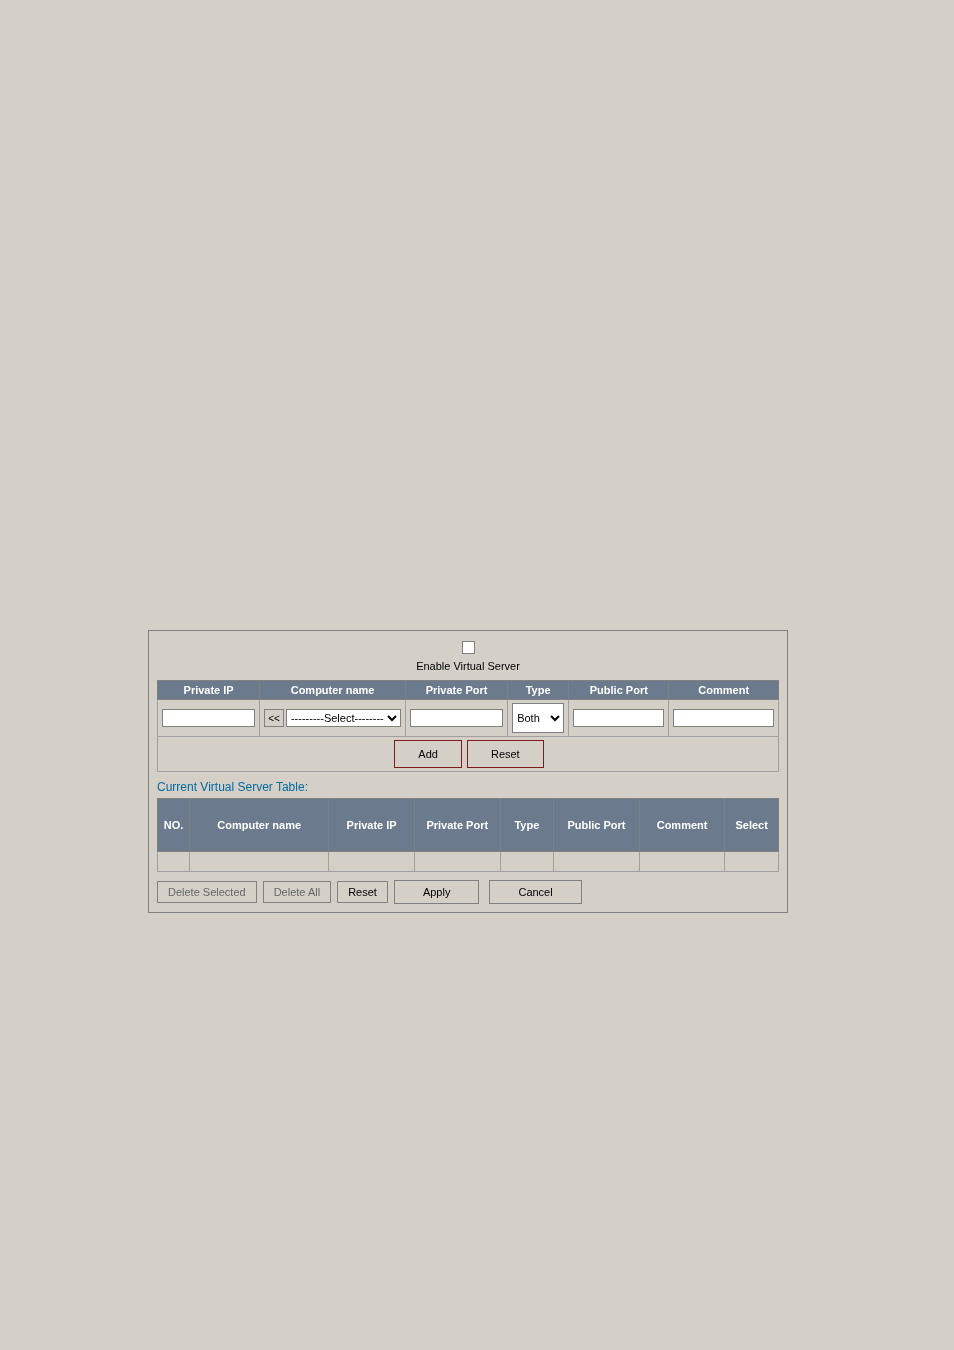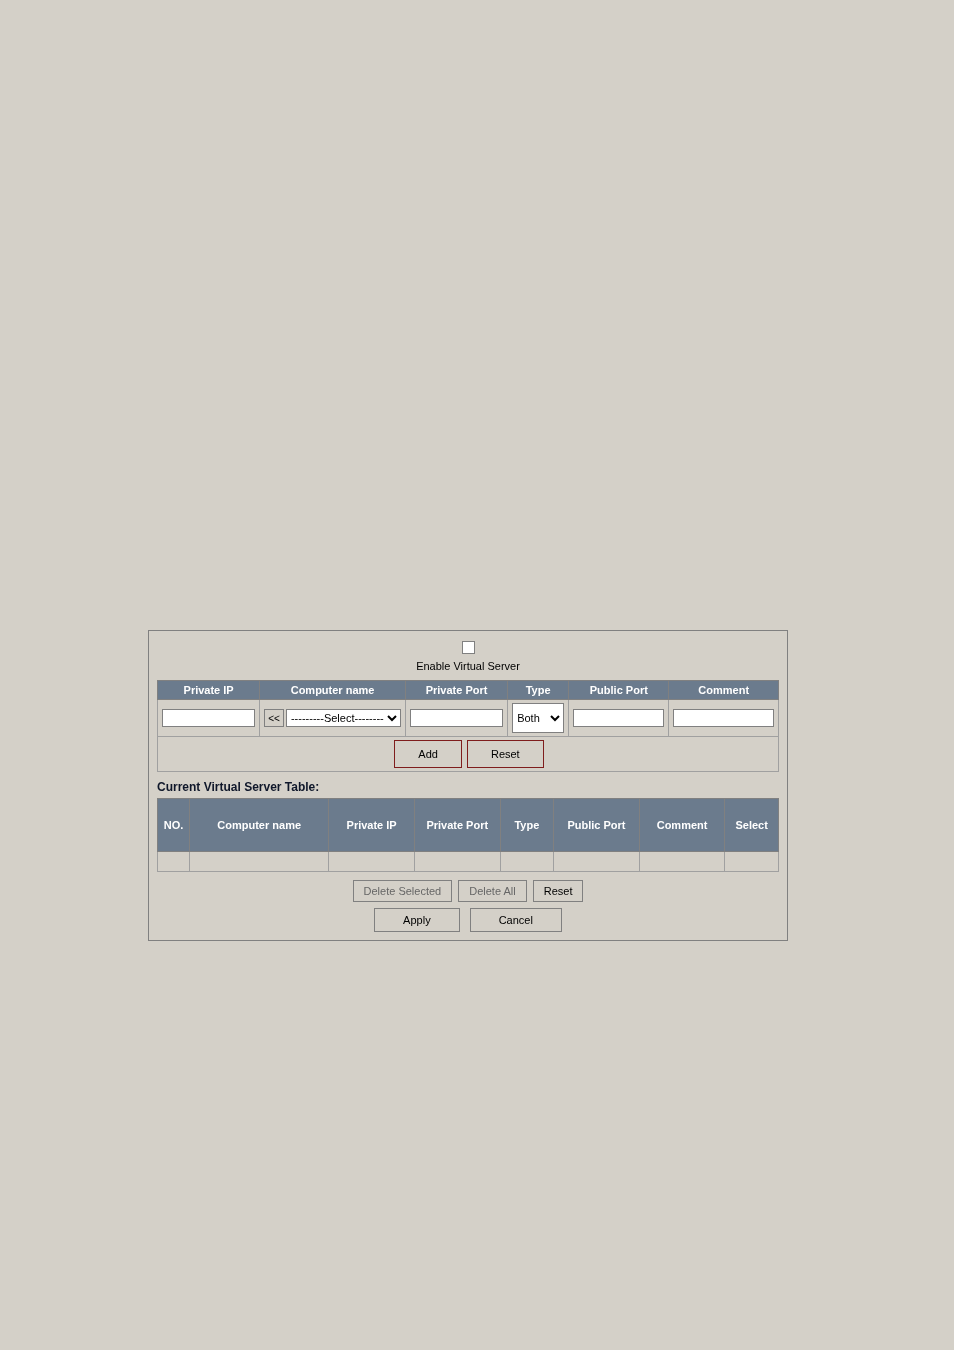--- a/index.html
+++ b/index.html
@@ -128,22 +128,22 @@
       font-size: 11px;
       background: #d4d0c8;
       border: 1px solid #7f1d1d;
       cursor: pointer;
       margin-left: 2px;
     }
 
     
     .section-label {
       font-size: 12px;
-      font-weight: bold;
-      color: #0f172a;
+      font-weight: normal;
+      color: #0369a1;
       margin: 8px 0 4px 0;
     }
 
     .server-table {
       width: 100%;
       border-collapse: collapse;
     }
 
     .server-table th {
       background: #6b7b8d;
@@ -160,21 +160,21 @@
       padding: 3px 4px;
       border: 1px solid #a0a0a0;
       text-align: center;
       font-size: 11px;
       height: 20px;
     }
 
     .bottom-actions {
       margin-top: 8px;
       display: flex;
-      flex-direction: column;
+      flex-direction: row;
       align-items: center;
       gap: 6px;
     }
 
     .delete-row {
       display: flex;
       gap: 6px;
       align-items: center;
     }
 

